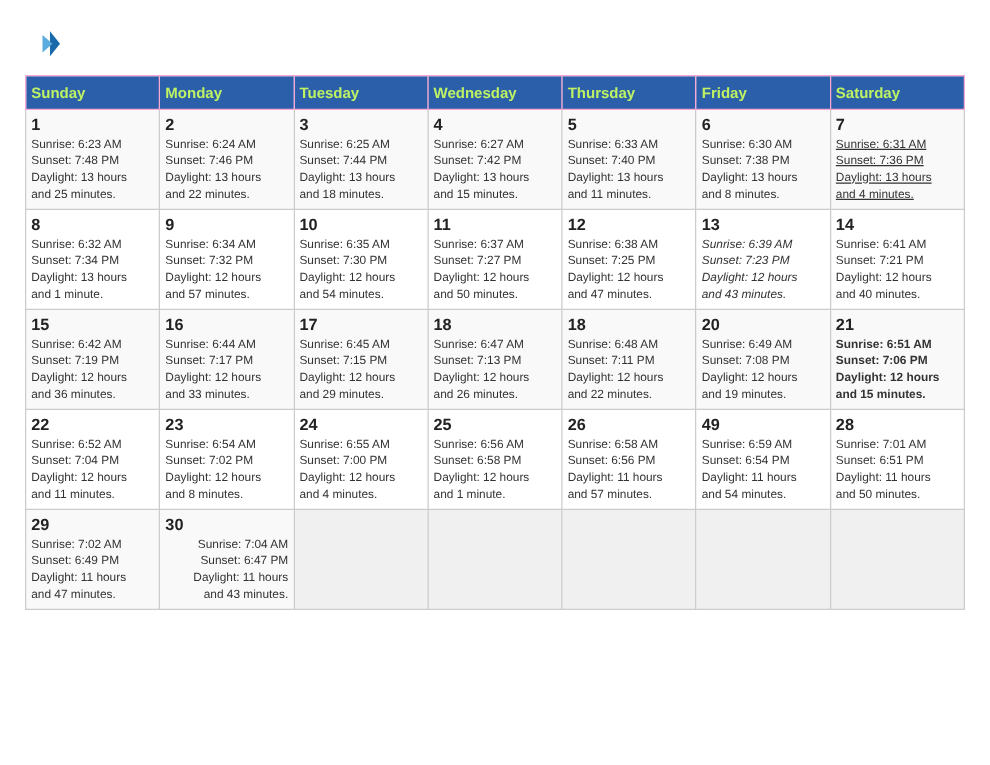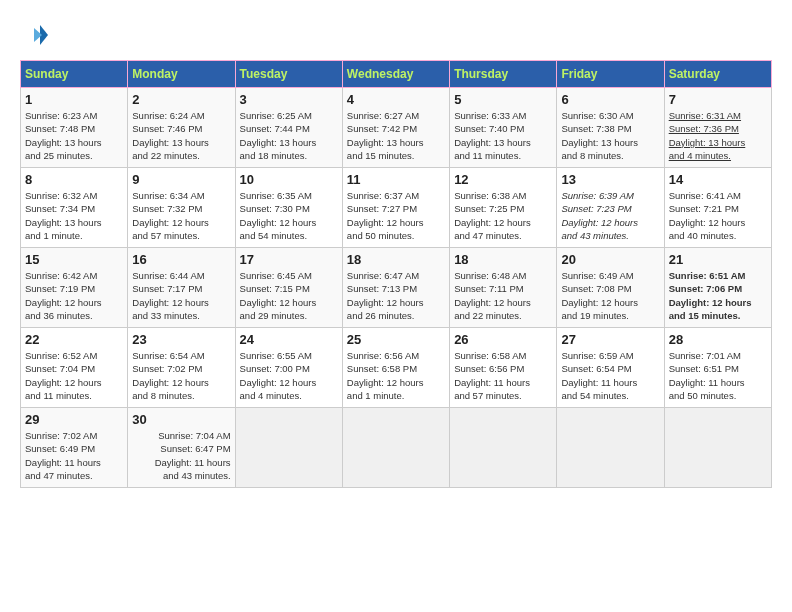--- a/index.html
+++ b/index.html
@@ -306,21 +306,21 @@
 and 1 minute.</div>
         </td>
         <td>
           <span class="day-number">26</span>
           <div class="day-info" style="white-space: pre-wrap;">Sunrise: 6:58 AM
 Sunset: 6:56 PM
 Daylight: 11 hours
 and 57 minutes.</div>
         </td>
         <td>
-          <span class="day-number">27</span>
+          <span class="day-number">49</span>
           <div class="day-info" style="white-space: pre-wrap;">Sunrise: 6:59 AM
 Sunset: 6:54 PM
 Daylight: 11 hours
 and 54 minutes.</div>
         </td>
         <td>
           <span class="day-number">28</span>
           <div class="day-info" style="white-space: pre-wrap;">Sunrise: 7:01 AM
 Sunset: 6:51 PM
 Daylight: 11 hours

